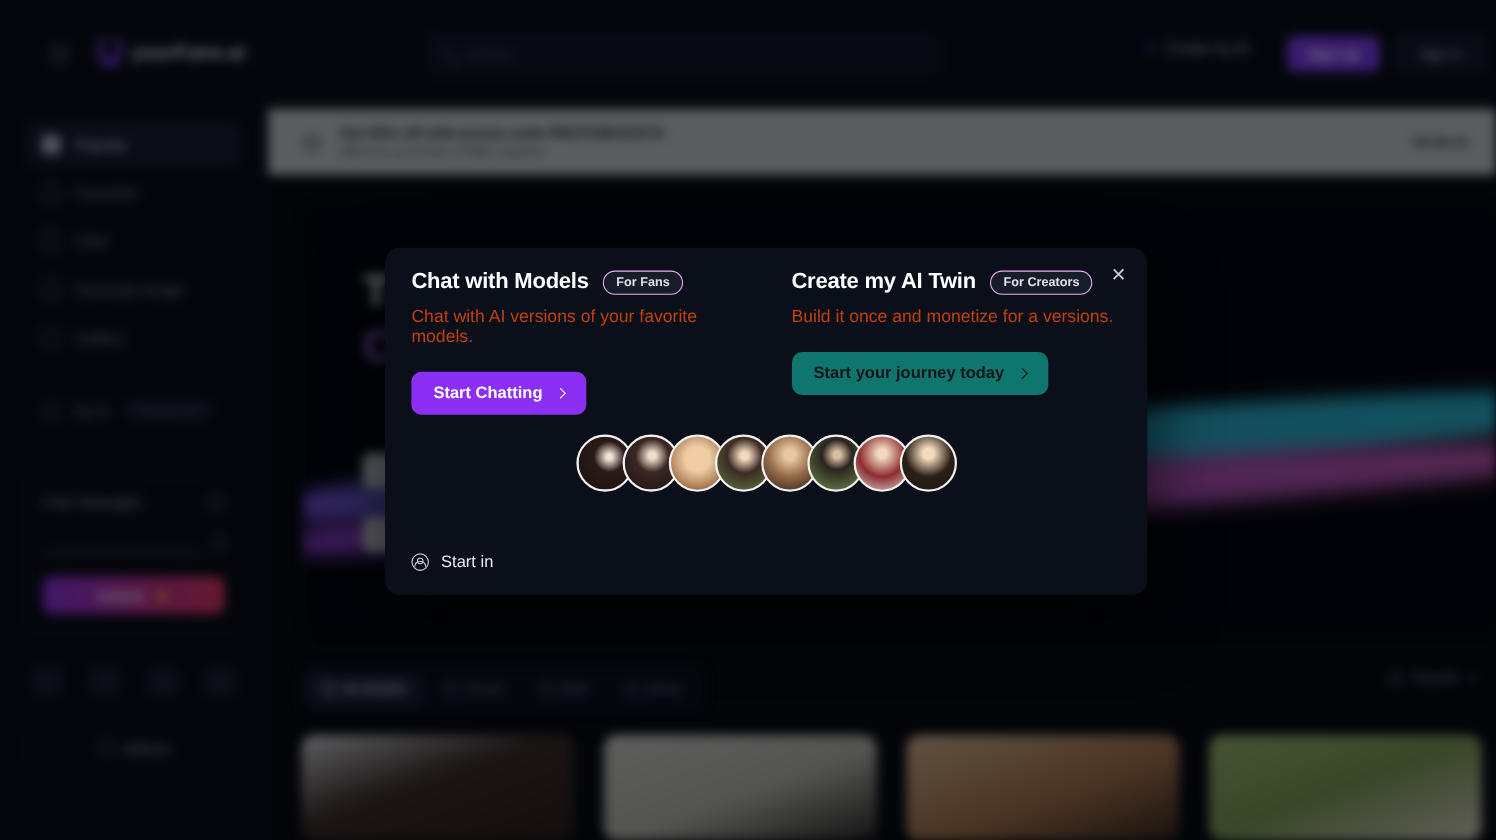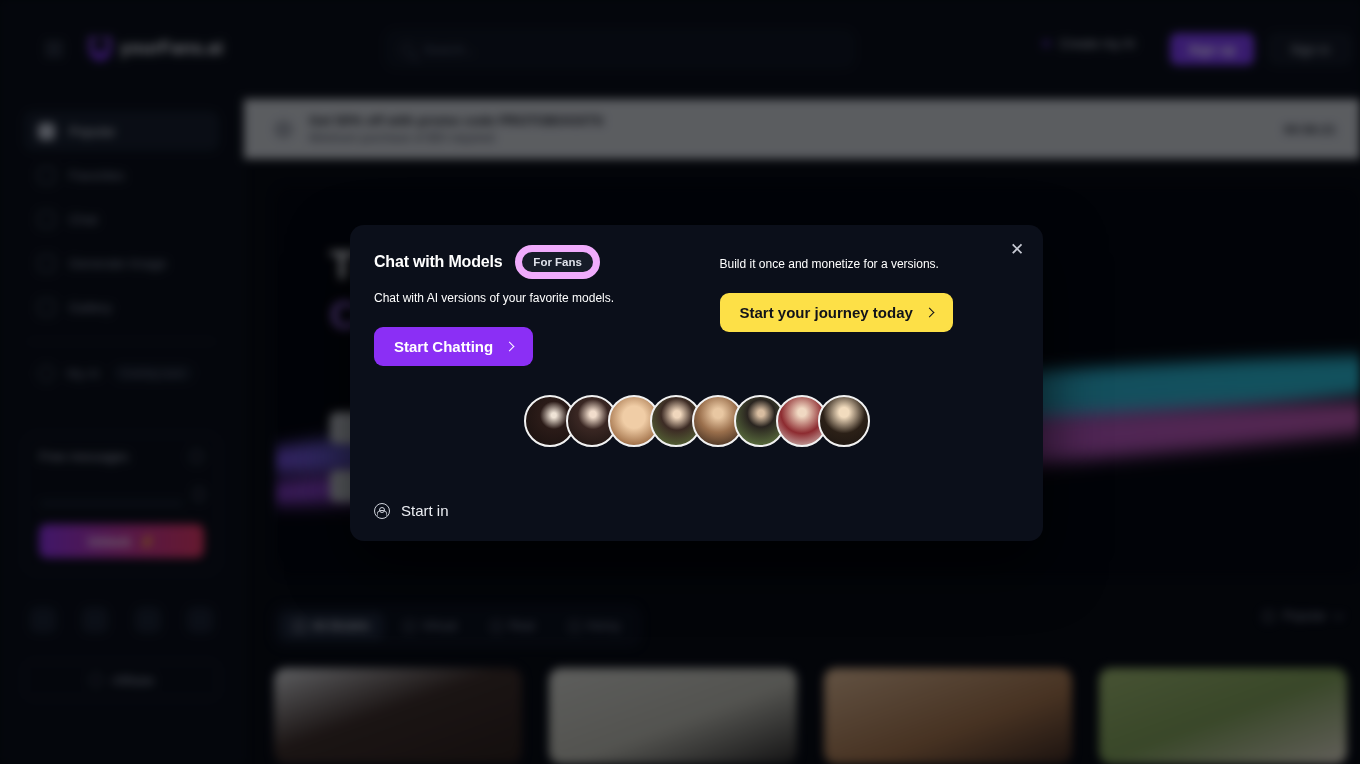--- a/index.html
+++ b/index.html
@@ -209,34 +209,34 @@
     box-shadow: 0 24px 60px rgba(0,0,0,.7);
   }
   .close-btn {
     position: absolute; right: 14px; top: 12px; width: 24px; height: 24px;
     display: flex; align-items: center; justify-content: center;
     color: #c7cad4; font-size: 17px; line-height: 1;
   }
   .cols { display: flex; padding: 20px 24px 0 24px; gap: 46px; }
   .col { width: 300px; }
   .col-head { display: flex; align-items: center; gap: 13px; }
-  .col-title { color: #fff; font-size: 16px; font-weight: 700; letter-spacing: -.2px; }
+  .col-title { color: #fff; font-size: 20px; font-weight: 700; letter-spacing: -.2px; }
   .badge {
-    background: #161c28; border: 7px solid #f0abfc; color: #dfe2ea;
+    background: #161c28; border: 1px solid #f0abfc; color: #dfe2ea;
     font-size: 11.5px; font-weight: 700; padding: 4px 11px; border-radius: 20px;
     white-space: nowrap;
   }
-  .col-sub { color: #ffffff; font-size: 12px; margin-top: 12px; }
+  .col-sub { color: #c2410c; font-size: 16px; margin-top: 12px; }
   .cta {
     margin-top: 22px; height: 39px; border-radius: 9px;
     display: inline-flex; align-items: center; gap: 13px; padding: 0 20px;
     font-size: 15px; font-weight: 600;
   }
   .cta-primary { background: #8b2ff5; color: #fff; }
-  .cta-secondary { background: #fde047; color: #11131a; }
+  .cta-secondary { background: #0f766e; color: #11131a; }
   .chev-r {
     width: 7px; height: 7px; border-top: 1.8px solid currentColor; border-right: 1.8px solid currentColor;
     transform: rotate(45deg);
   }
 
   .avatars {
     position: absolute; left: 0; right: 0; top: 170px;
     display: flex; justify-content: center;
   }
   .av {
@@ -427,20 +427,24 @@
         <div class="badge">For Fans</div>
       </div>
       <div class="col-sub">Chat with AI versions of your favorite models.</div>
       <div class="cta cta-primary">
         <span>Start Chatting</span>
         <span class="chev-r"></span>
       </div>
     </div>
 
     <div class="col">
+      <div class="col-head">
+        <div class="col-title">Create my AI Twin</div>
+        <div class="badge">For Creators</div>
+      </div>
       <div class="col-sub">Build it once and monetize for a versions.</div>
       <div class="cta cta-secondary">
         <span>Start your journey today</span>
         <span class="chev-r"></span>
       </div>
     </div>
   </div>
 
   <div class="avatars">
     <div class="av av1"></div>

